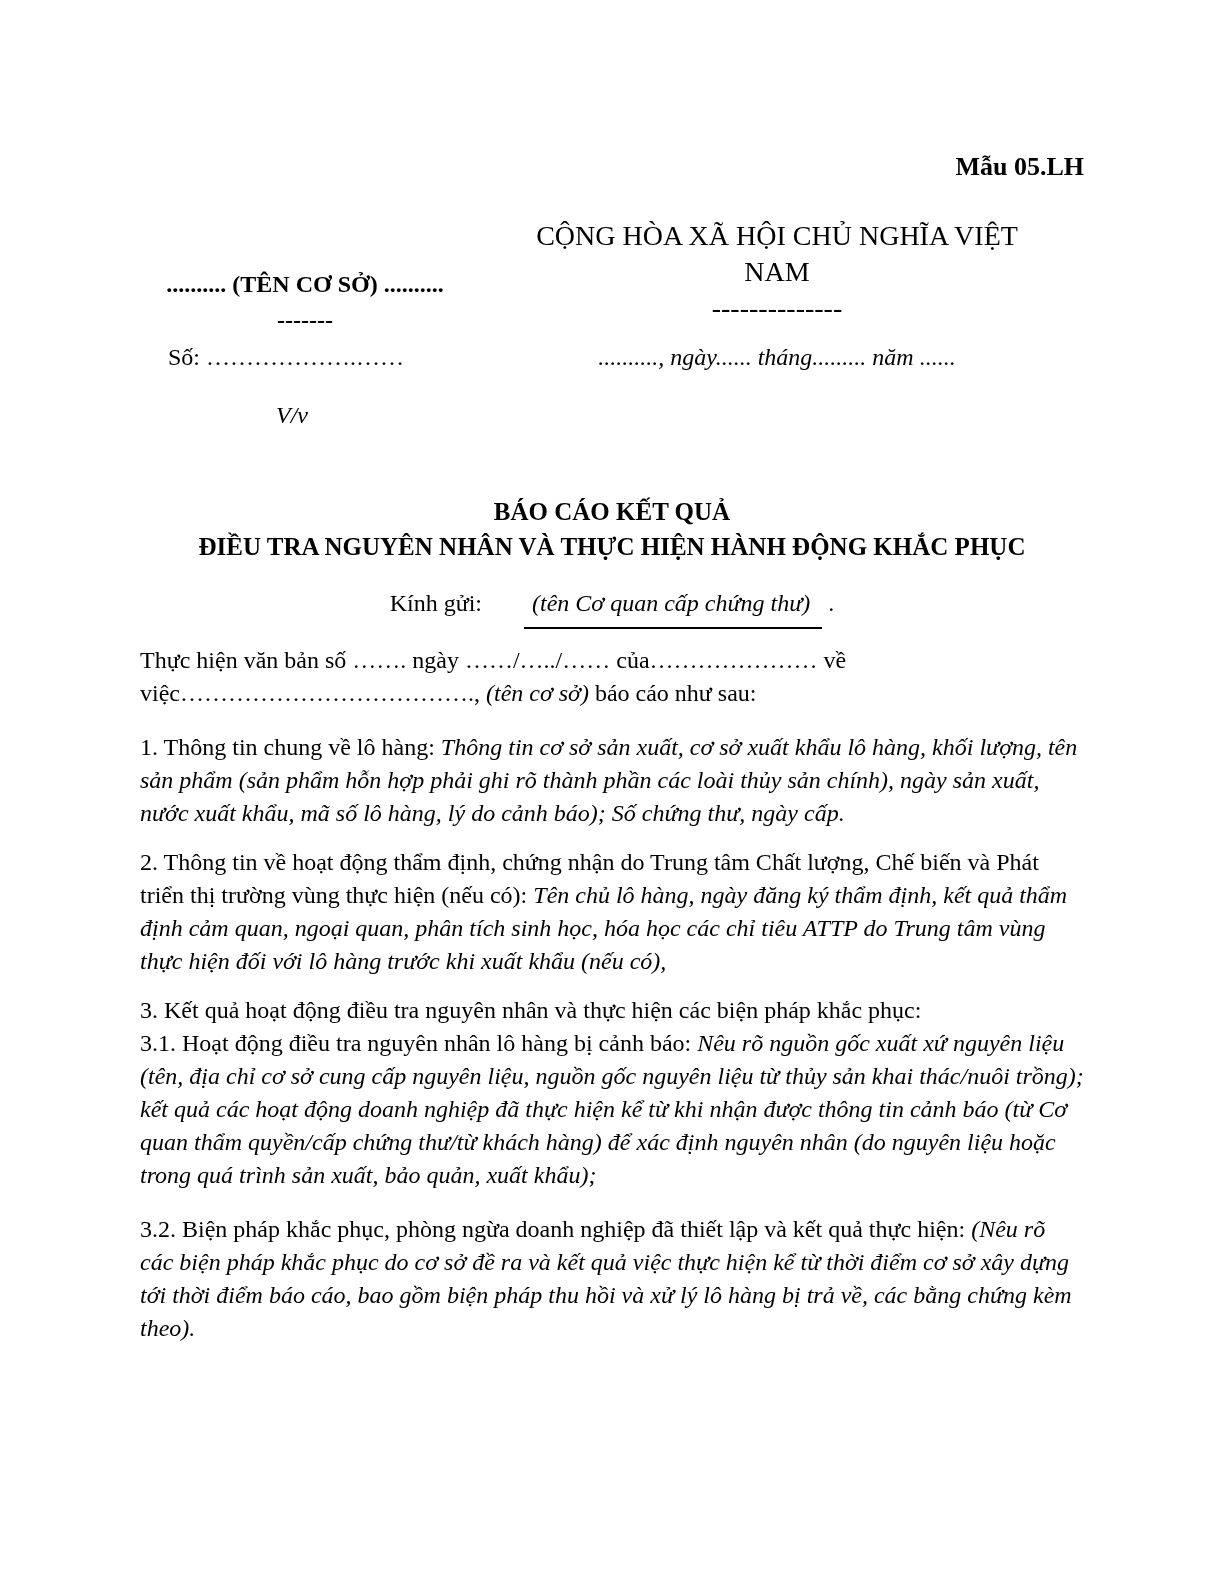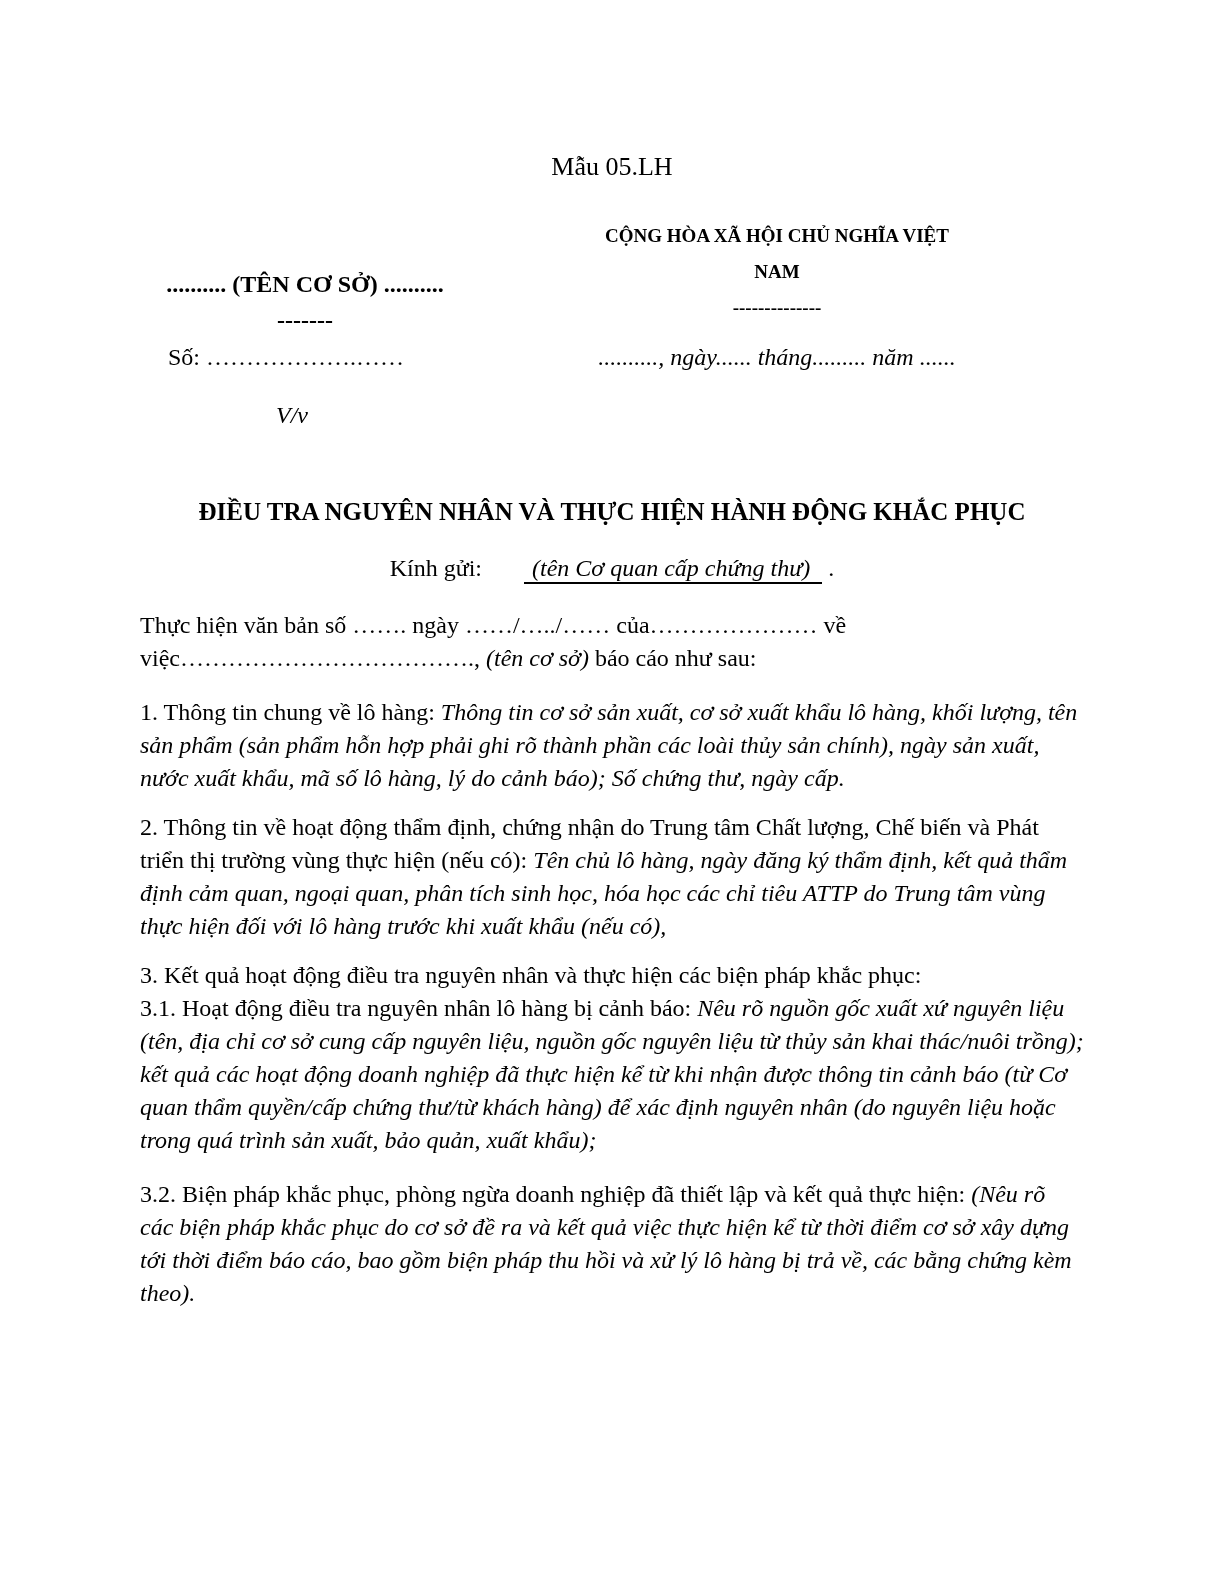--- a/index.html
+++ b/index.html
@@ -8,57 +8,57 @@
     width: 1224px;
     height: 1584px;
     margin: 0 auto;
     background: #ffffff;
     color: #000000;
     font-family: "Liberation Serif", "DejaVu Serif", serif;
     padding: 152px 140px 0 140px;
     overflow: hidden;
   }
   .form-code {
-    text-align: center;
-    font-weight: normal;
+    text-align: right;
+    font-weight: bold;
     font-size: 26px;
     line-height: 30px;
   }
   .doc-header { display: flex; margin-top: 36px; }
   .doc-header .col-left {
     width: 330px;
     text-align: center;
     font-weight: bold;
     font-size: 24px;
     line-height: 36px;
     margin-top: 48px;
   }
   .doc-header .col-right {
     flex: 1;
     text-align: center;
-    font-weight: bold;
-    font-size: 19px;
+    font-weight: normal;
+    font-size: 28px;
     line-height: 36px;
   }
   .meta-row { display: flex; margin-top: 4px; font-size: 24px; line-height: 30px; }
   .meta-row .col-left { width: 330px; padding-left: 28px; }
   .meta-row .col-right { flex: 1; text-align: center; font-style: italic; }
   .subject-line { margin-top: 28px; margin-left: 136px; font-size: 24px; line-height: 30px; font-style: italic; }
   .report-title {
     margin-top: 64px;
     text-align: center;
     font-weight: bold;
     font-size: 25px;
     line-height: 35px;
   }
   .salutation { margin-top: 22px; text-align: center; font-size: 24px; line-height: 34px; }
   .salutation .recipient {
     font-style: italic;
     border-bottom: 2px solid #000;
-    padding: 0 12px 1px 8px;
+    padding: 0 12px 11px 8px;
     margin-left: 36px;
   }
   .para { font-size: 24px; line-height: 33px; margin: 0; }
   .it { font-style: italic; text-align: center; }
   .intro { margin-top: 24px; }
   .p1 { margin-top: 21px; }
   .p2 { margin-top: 16px; }
   .p3 { margin-top: 16px; }
   .p31 { }
   .p32 { margin-top: 21px; }
@@ -83,20 +83,21 @@
   </div>
 
   <div class="meta-row">
     <div class="col-left">Số: ……………….……</div>
     <div class="col-right">.........., ngày...... tháng......... năm ......</div>
   </div>
 
   <div class="subject-line">V/v</div>
 
   <div class="report-title">
+    <div>BÁO CÁO KẾT QUẢ</div>
     <div>ĐIỀU TRA NGUYÊN NHÂN VÀ THỰC HIỆN HÀNH ĐỘNG KHẮC PHỤC</div>
   </div>
 
   <div class="salutation">
     <span>Kính gửi:</span>
     <span class="recipient">(tên Cơ quan cấp chứng thư)</span>
     <span>.</span>
   </div>
 
   <p class="para intro"><span>Thực hiện văn bản số ……. ngày ……/…../…… của………………… về việc……………………………….,</span> <span class="it">(tên cơ sở)</span> <span>báo cáo như sau:</span></p>

